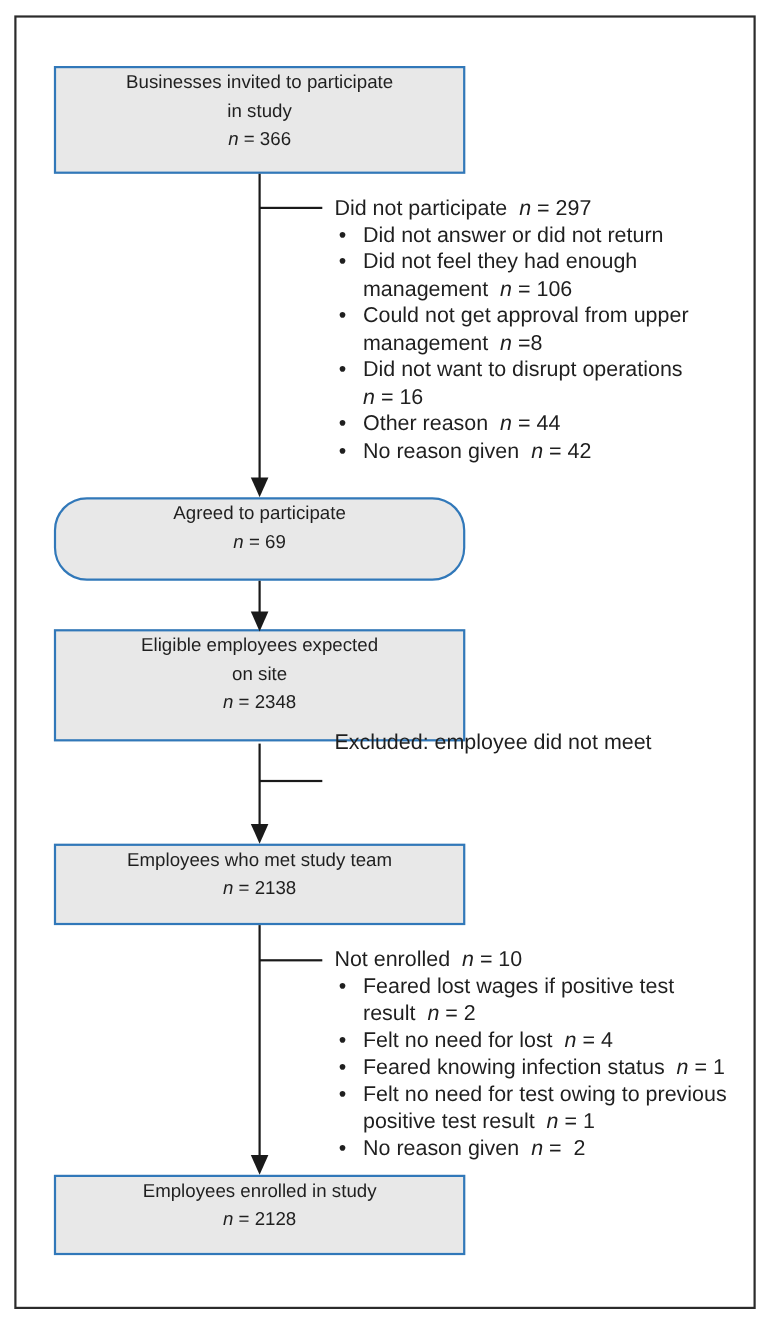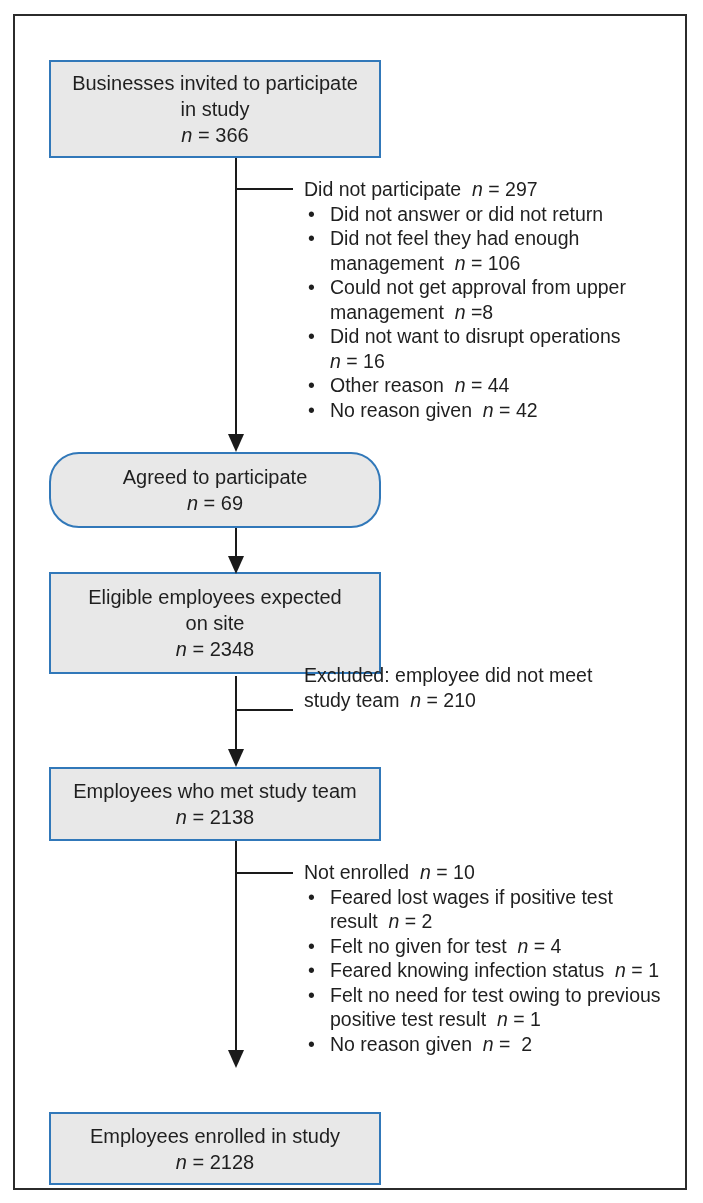--- a/index.html
+++ b/index.html
@@ -6,31 +6,31 @@
   .canvas{
     position:relative;width:703px;height:1203px;background:#fff;
     font-family:"Liberation Sans","DejaVu Sans",sans-serif;
     color:var(--c-text,#1f1f1f);
   }
   .outer{
     position:absolute;left:13px;top:14px;width:674px;height:1176px;
     border:2px solid var(--c-outer-border,#2b2b2b);box-sizing:border-box;
   }
   .box{
-    position:absolute;left:49px;width:332px;box-sizing:border-box;
+    position:absolute;left:49px;width:374px;box-sizing:border-box;
     background:var(--c-box-fill,#e8e8e8);
     border:2.5px solid var(--c-box-border,#3178b9);
-    display:flex;flex-direction:column;align-items:center;justify-content:center;
-    text-align:center;font-size:20px;line-height:26px;
+    display:flex;flex-direction:column;align-items:center;
+    text-align:center;font-size:17px;line-height:26px;
   }
   .box1{top:60px;height:98px;}
   .box2{top:452px;height:76px;border-radius:30px;}
   .box3{top:572px;height:102px;}
   .box4{top:767px;height:74px;}
-  .box5{top:1068px;height:73px;margin-top:44px;}
+  .box5{top:1068px;height:73px;}
   .vline{position:absolute;left:235px;width:2px;background:var(--c-line,#1a1a1a);}
   .v1{top:158px;height:278px;}
   .v2{top:528px;height:30px;}
   .v3{top:676px;height:74px;}
   .v4{top:841px;height:211px;}
   .arrowhead{
     position:absolute;left:228px;width:0;height:0;
     border-left:8px solid transparent;border-right:8px solid transparent;
     border-top:18px solid var(--c-line,#1a1a1a);
   }
@@ -131,40 +131,39 @@
           <div class="btext">
             <div class="rline"><span>No reason given  </span><span class="it">n</span><span> = 42</span></div>
           </div>
         </div>
       </div>
   </div>
 
   <div class="note n2">
     <div class="nheading">
         <div class="rline"><span>Excluded: employee did not meet</span></div>
-        <div class="rline"><span>study team  </span><span class="it">n</span><span> = 210</span></div>
       </div>
   </div>
 
   <div class="note n3">
     <div class="nheading">
         <div class="rline"><span>Not enrolled  </span><span class="it">n</span><span> = 10</span></div>
       </div>
     <div class="nbullets">
         <div class="brow">
           <span class="dot">•</span>
           <div class="btext">
             <div class="rline"><span>Feared lost wages if positive test</span></div>
             <div class="rline"><span>result  </span><span class="it">n</span><span> = 2</span></div>
           </div>
         </div>
         <div class="brow">
           <span class="dot">•</span>
           <div class="btext">
-            <div class="rline"><span>Felt no given for test  </span><span class="it">n</span><span> = 4</span></div>
+            <div class="rline"><span>Felt no need for lost  </span><span class="it">n</span><span> = 4</span></div>
           </div>
         </div>
         <div class="brow">
           <span class="dot">•</span>
           <div class="btext">
             <div class="rline"><span>Feared knowing infection status  </span><span class="it">n</span><span> = 1</span></div>
           </div>
         </div>
         <div class="brow">
           <span class="dot">•</span>

